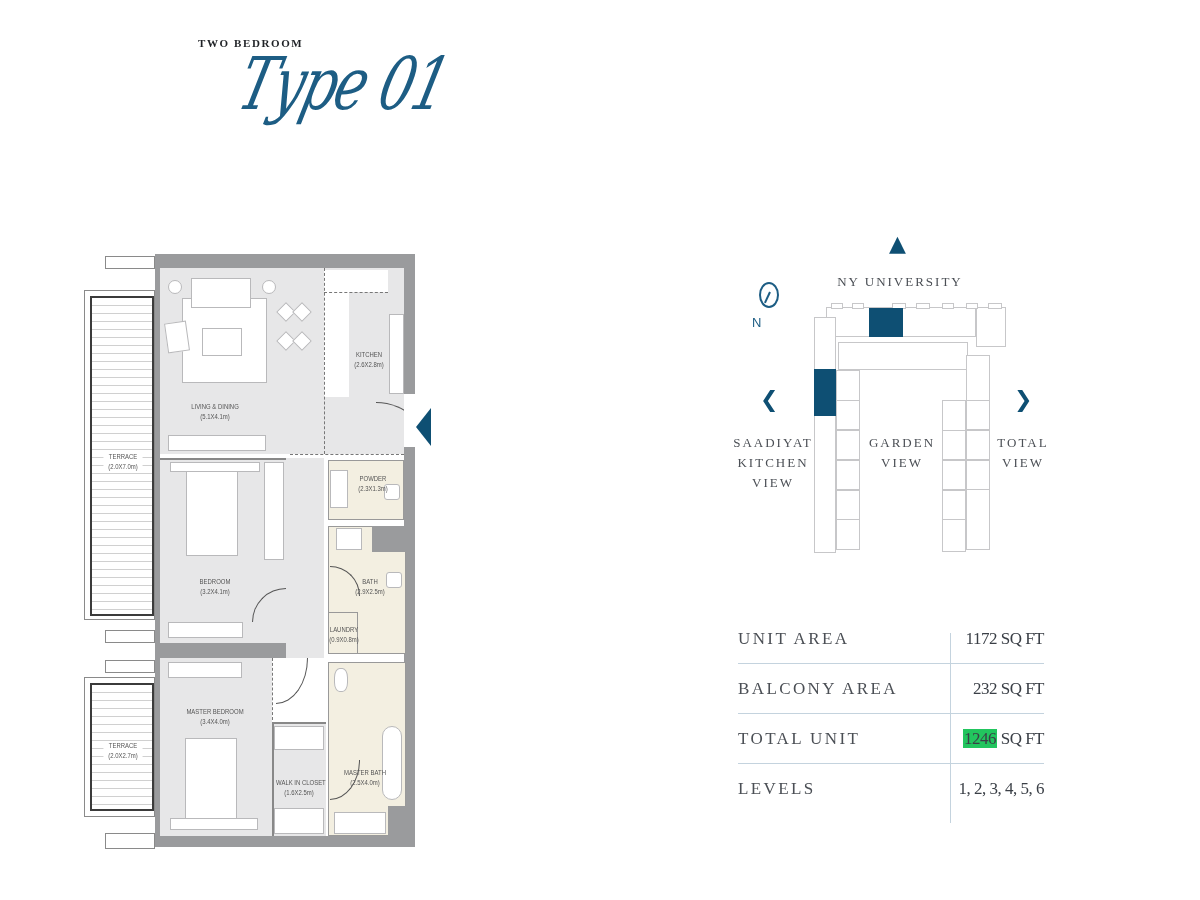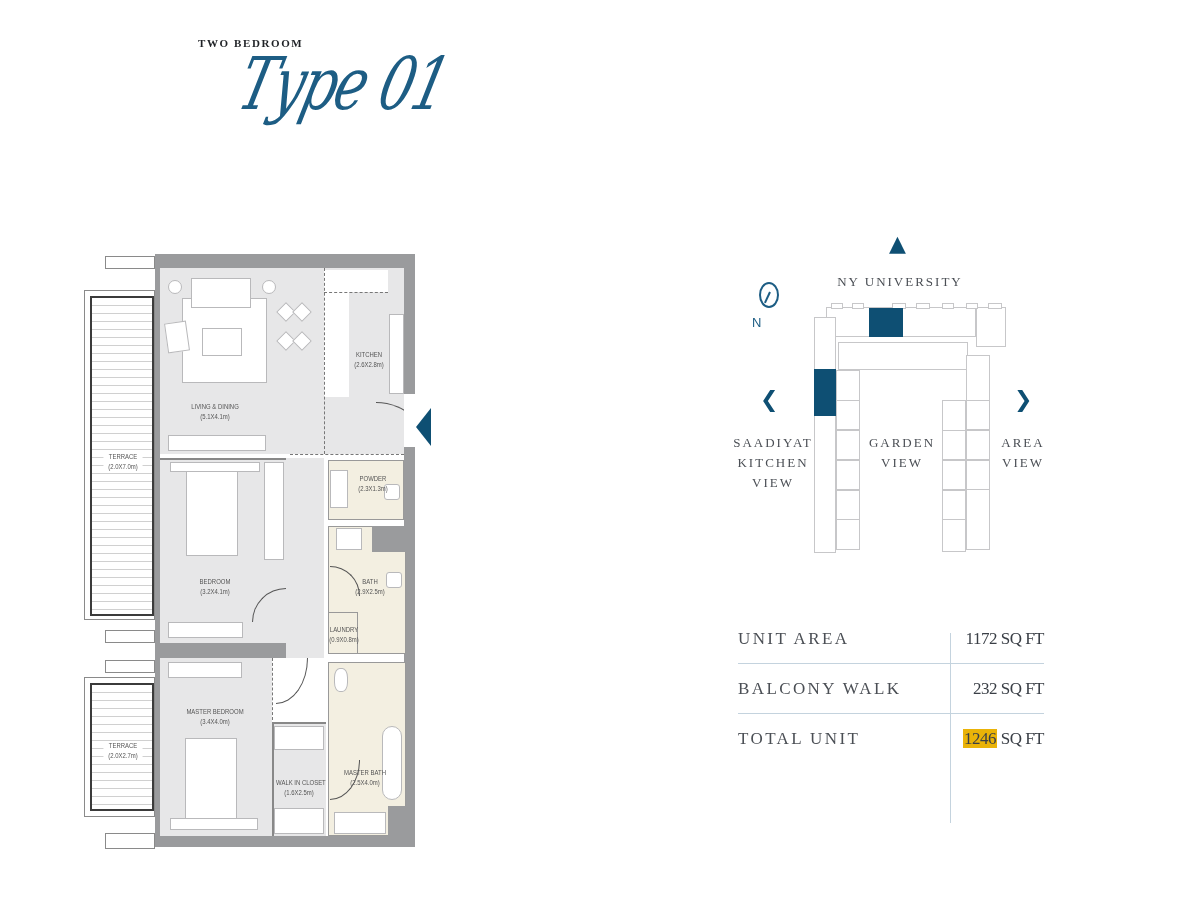--- a/index.html
+++ b/index.html
@@ -42,21 +42,21 @@
              border:2px solid #1d5d84; border-radius:50%; }
   .compass-needle { position:absolute; left:8px; top:8px; width:2px; height:12px; background:#1d5d84; transform:rotate(25deg); transform-origin:top center; }
   .compass-n { left:752px; top:315px; font-family:"Liberation Sans", sans-serif; font-size:13px; color:#1d5d84; }
 
   
   .area-table { left:738px; top:614px; width:306px; }
   .area-row { position:relative; height:49px; border-bottom:1px solid #c4d3de; display:flex; align-items:center; }
   .area-row:last-child { border-bottom:none; }
   .area-label { width:212px; font-size:17px; letter-spacing:2.4px; color:#4b4f55; }
   .area-value { flex:1; text-align:right; font-size:17px; color:#3a3f46; letter-spacing:-0.5px; }
-  .area-num.hl { background:#eab308; padding:0 1px; }
+  .area-num.hl { background:#22c55e; padding:0 1px; }
   .table-divider { left:950px; top:633px; width:1px; height:190px; background:#c4d3de; }
 </style>
 </head>
 <body>
 
 <div class="abs subtitle">TWO BEDROOM</div>
 <div class="abs script-title">Type 01</div>
 
 <div class="abs" style="left:0;top:0;width:460px;height:900px;">
 
@@ -211,21 +211,21 @@
   <div class="kp-label" style="left:13px;top:208px;width:80px;">
     <div>SAADIYAT</div>
       <div>KITCHEN</div>
       <div>VIEW</div>
   </div>
   <div class="kp-label" style="left:142px;top:208px;width:80px;">
     <div>GARDEN</div>
       <div>VIEW</div>
   </div>
   <div class="kp-label" style="left:272px;top:208px;width:62px;">
-    <div>AREA</div>
+    <div>TOTAL</div>
       <div>VIEW</div>
   </div>
 
   <div class="kp-block" style="left:106px;top:82px;width:150px;height:30px;"></div>
   <div class="kp-block" style="left:256px;top:82px;width:30px;height:40px;"></div>
   <div class="kp-block" style="left:118px;top:117px;width:130px;height:28px;"></div>
 
   <div class="kp-block" style="left:111px;top:78px;width:12px;height:6px;"></div>
   <div class="kp-block" style="left:132px;top:78px;width:12px;height:6px;"></div>
   <div class="kp-block" style="left:172px;top:78px;width:14px;height:6px;"></div>
@@ -256,24 +256,28 @@
 
 <div class="abs table-divider"></div>
 <div class="abs area-table">
   <div class="area-row">
     <div class="area-label">UNIT AREA</div>
     <div class="area-value">
       <span class="area-num">1172</span> <span>SQ FT</span>
     </div>
   </div>
   <div class="area-row">
-    <div class="area-label">BALCONY WALK</div>
+    <div class="area-label">BALCONY AREA</div>
     <div class="area-value">
       <span class="area-num">232</span> <span>SQ FT</span>
     </div>
   </div>
   <div class="area-row">
     <div class="area-label">TOTAL UNIT</div>
     <div class="area-value">
       <span class="area-num hl">1246</span> <span>SQ FT</span>
     </div>
   </div>
+  <div class="area-row">
+    <div class="area-label">LEVELS</div>
+    <div class="area-value">1, 2, 3, 4, 5, 6</div>
+  </div>
 </div>
 
 </body></html>

